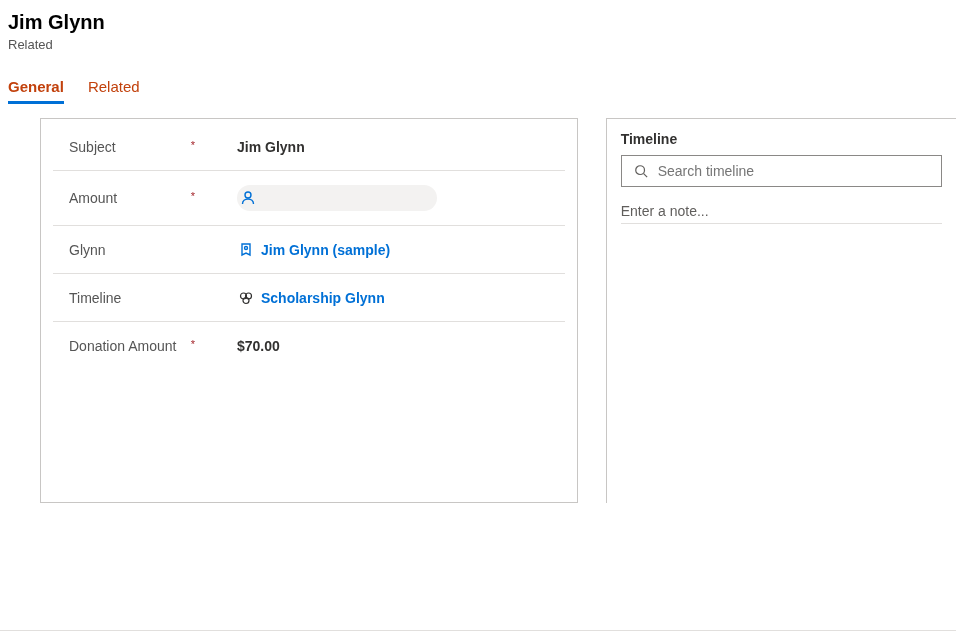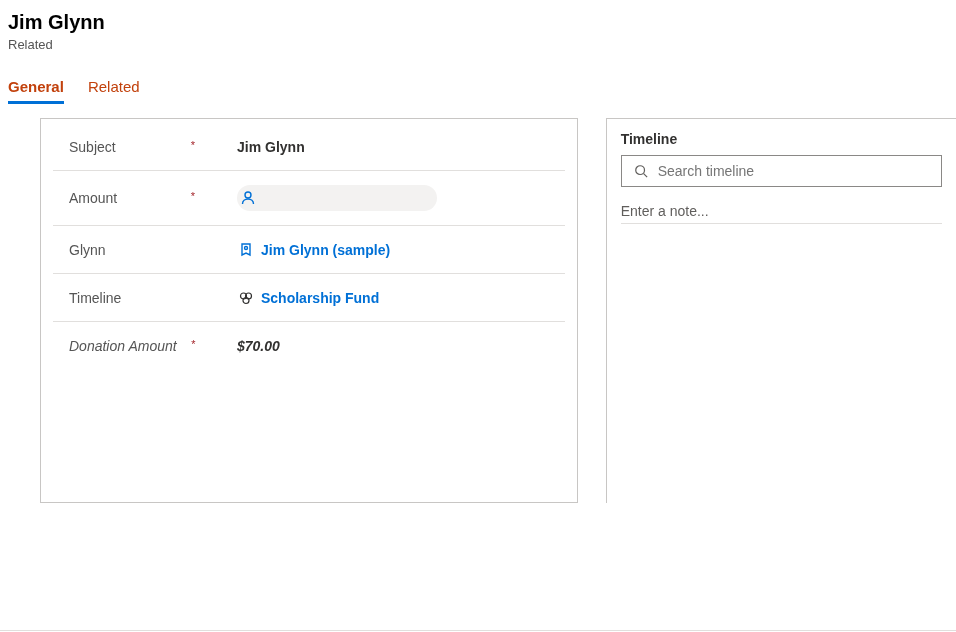--- a/index.html
+++ b/index.html
@@ -64,21 +64,20 @@
     }
     .field-row {
       display: flex;
       align-items: center;
       padding: 14px 0;
       border-bottom: 1px solid #e1dfdd;
       min-height: 48px;
     }
     .field-row:last-child {
       border-bottom: none;
-      font-style: italic;
     }
     .field-label {
       width: 160px;
       padding-left: 16px;
       font-size: 14px;
       color: #555;
       position: relative;
     }
     .required-mark {
       position: absolute;
@@ -226,21 +225,21 @@
         <span>Timeline</span>
       </div>
       <div class="field-value">
         <span class="icon-wrap">
           <svg width="16" height="16" viewBox="0 0 16 16" fill="none" stroke="#323130" stroke-width="1.2">
             <circle cx="5.5" cy="6" r="3"></circle>
             <circle cx="10.5" cy="6" r="3"></circle>
             <circle cx="8" cy="10.5" r="3"></circle>
           </svg>
         </span>
-        <span class="link-value">Scholarship Fund</span>
+        <span class="link-value">Scholarship Glynn</span>
       </div>
     </div>
 
     <div class="field-row">
       <div class="field-label">
         <span>Donation Amount</span>
         <span class="required-mark">*</span>
       </div>
       <div class="field-value bold">$70.00</div>
     </div>

